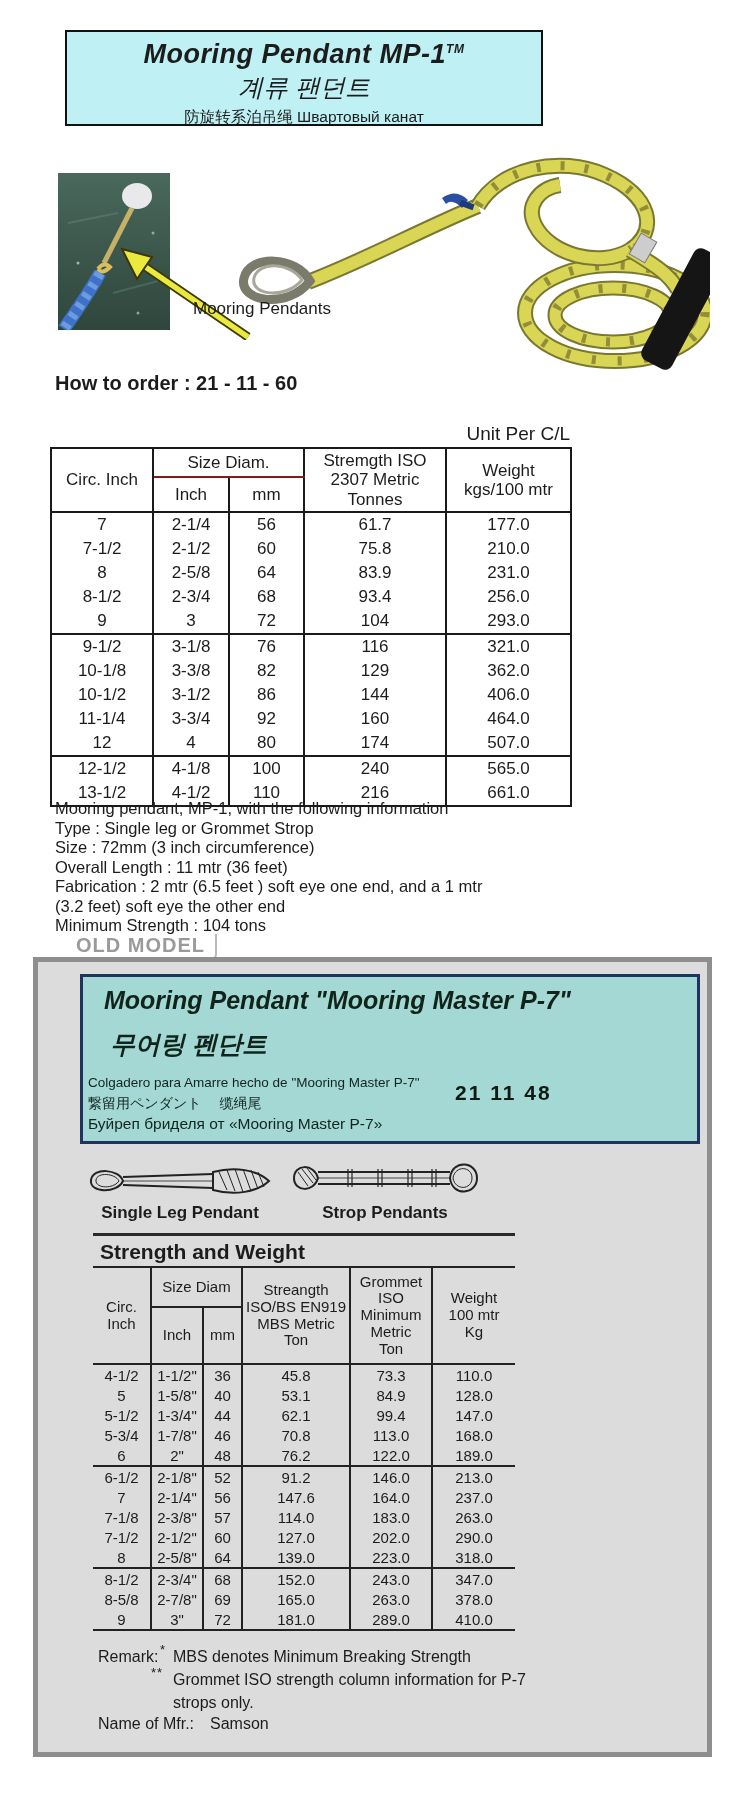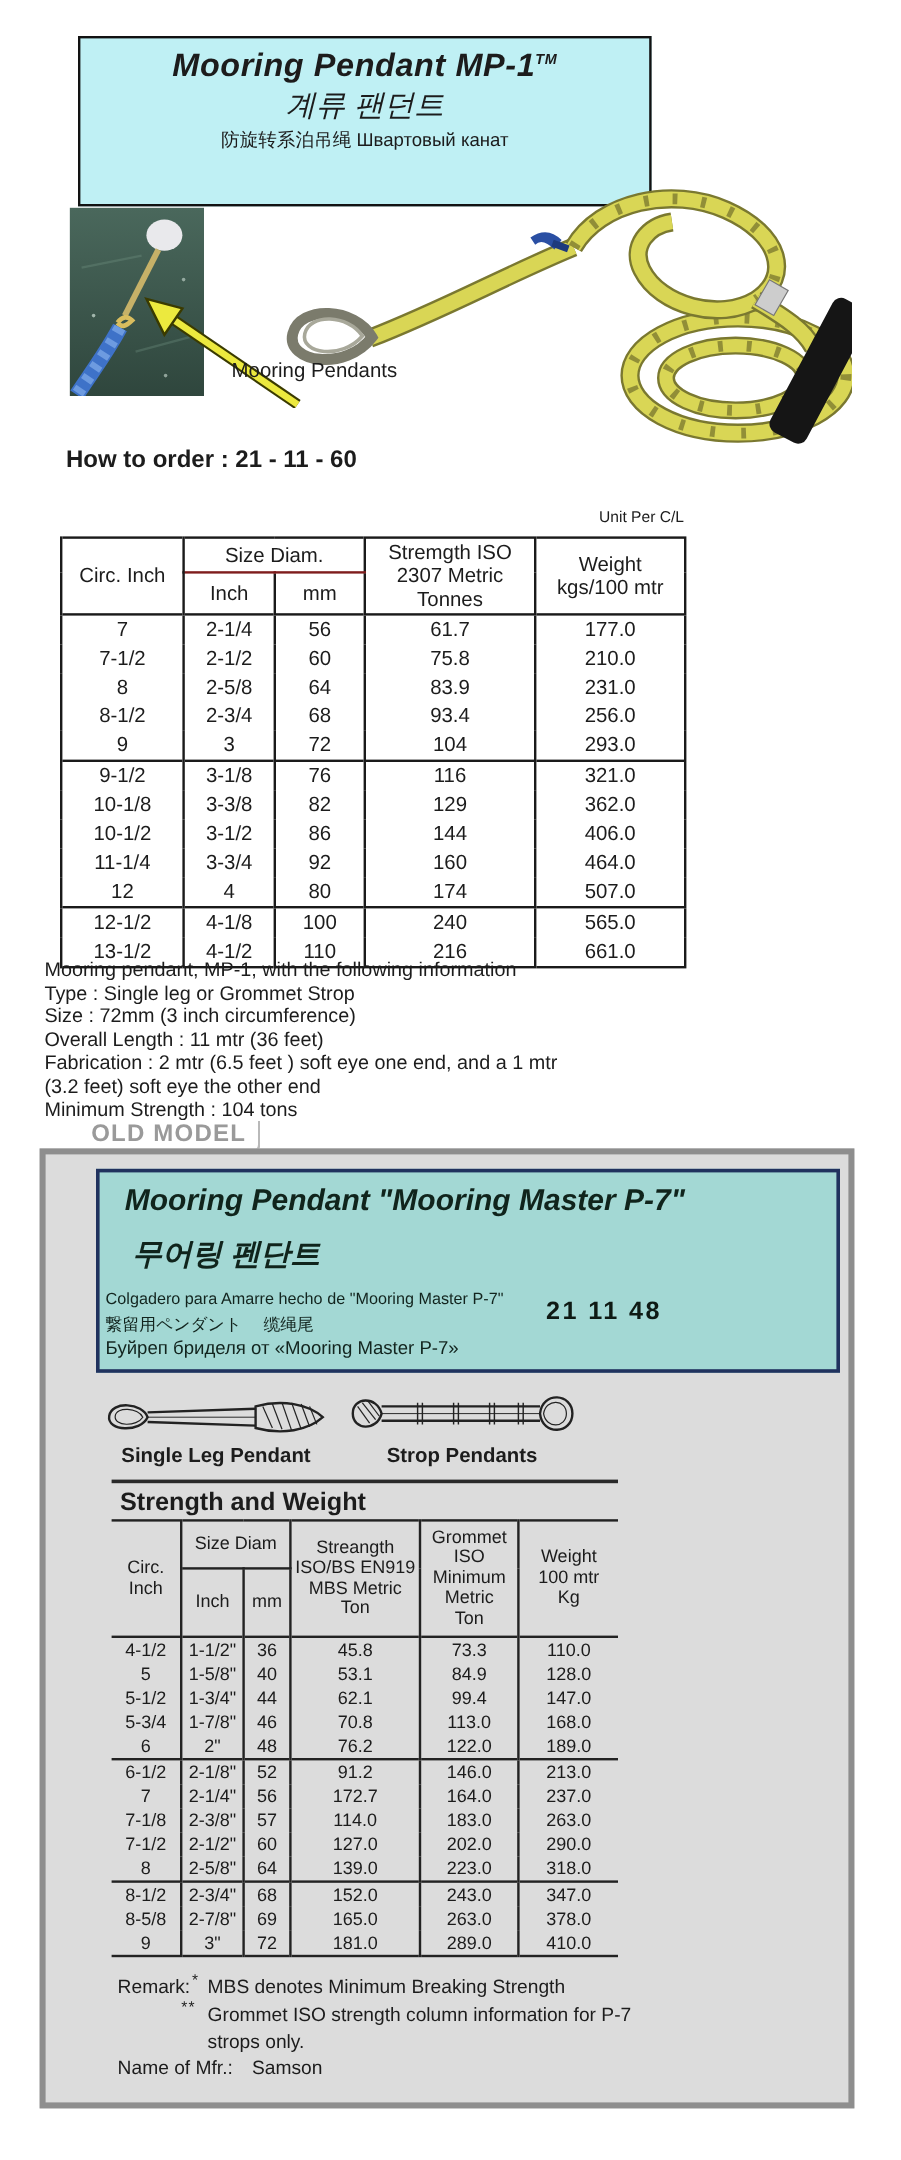--- a/index.html
+++ b/index.html
@@ -1,50 +1,50 @@
 <!DOCTYPE html>
 <html><head>
 <meta charset="utf-8">
 <style>
   html,body{margin:0;padding:0;background:#ffffff;}
   .page{position:relative;width:751px;height:1800px;background:#ffffff;overflow:hidden;
         font-family:"Liberation Sans","DejaVu Sans",sans-serif;color:#1c1c1c;margin:0 auto;}
   .abs{position:absolute;}
 
   
-  .hdr-box{left:65px;top:30px;width:478px;height:142px;background:#bff0f4;border:2.5px solid #121212;
+  .hdr-box{left:65px;top:30px;width:478px;height:96px;background:#bff0f4;border:2.5px solid #121212;
            box-sizing:border-box;text-align:center;}
   .hdr-title{margin-top:7px;font-size:27px;font-weight:bold;font-style:italic;letter-spacing:.5px;}
   .hdr-title sup{font-size:12px;font-weight:bold;}
   .hdr-kr{font-size:25px;font-weight:normal;font-style:italic;margin-top:1px;}
   .hdr-l3{font-size:16.5px;margin-top:4px;}
   .hdr-l4{font-size:15.5px;margin-top:3px;}
 
   .photo-wrap{left:58px;top:173px;width:112px;height:157px;}
   .rope-wrap{left:230px;top:150px;width:480px;height:220px;}
   .arrow-wrap{left:100px;top:240px;width:160px;height:100px;}
   .pendants-label{left:193px;top:299px;font-size:17px;}
 
   .how-order{left:55px;top:372px;font-size:20px;font-weight:bold;}
-  .unit-note{left:380px;top:423px;width:190px;text-align:right;font-size:13px;}
+  .unit-note{left:380px;top:423px;width:190px;text-align:right;font-size:19px;}
 
   table{border-collapse:collapse;table-layout:fixed;position:absolute;}
   th,td{padding:0;text-align:center;vertical-align:middle;font-weight:normal;}
   th{white-space:pre-line;line-height:1.12;}
 
   .t1{left:50px;top:447px;width:520px;font-size:17px;}
   .t1 th,.t1 td{border-left:2px solid #1a1a1a;border-right:2px solid #1a1a1a;}
   .t1 thead{border-top:2.5px solid #1a1a1a;border-bottom:2.5px solid #1a1a1a;}
   .t1 tbody{border-bottom:2.5px solid #1a1a1a;}
   .t1 .size-h{border-bottom:2px solid #7f1d1d;height:27px;border-radius:11px;}
   .t1 .sub-h{height:33px;}
   .t1 td{height:24px;}
 
   
-  .notes{left:37px;top:799px;font-size:16.5px;line-height:19.5px;}
+  .notes{left:55px;top:799px;font-size:16.5px;line-height:19.5px;}
 
   .old-model{left:72px;top:934px;font-size:20px;font-weight:bold;color:#9a9a9a;letter-spacing:1px;
              padding:0 10px 2px 4px;border-bottom:2px solid #b9b9b9;border-right:2px solid #b9b9b9;
              border-radius:0 0 7px 0;}
 
   
   .panel{left:33px;top:957px;width:679px;height:800px;background:#dcdcdc;border:5px solid #8e8e8e;
          box-sizing:border-box;}
 
   .p7-box{left:80px;top:974px;width:620px;height:170px;background:#a3d8d4;border:3px solid #20325e;
@@ -423,21 +423,21 @@
           <td>2-1/8"</td>
           <td>52</td>
           <td>91.2</td>
           <td>146.0</td>
           <td>213.0</td>
         </tr>
         <tr>
           <td>7</td>
           <td>2-1/4"</td>
           <td>56</td>
-          <td>172.7</td>
+          <td>147.6</td>
           <td>164.0</td>
           <td>237.0</td>
         </tr>
         <tr>
           <td>7-1/8</td>
           <td>2-3/8"</td>
           <td>57</td>
           <td>114.0</td>
           <td>183.0</td>
           <td>263.0</td>

